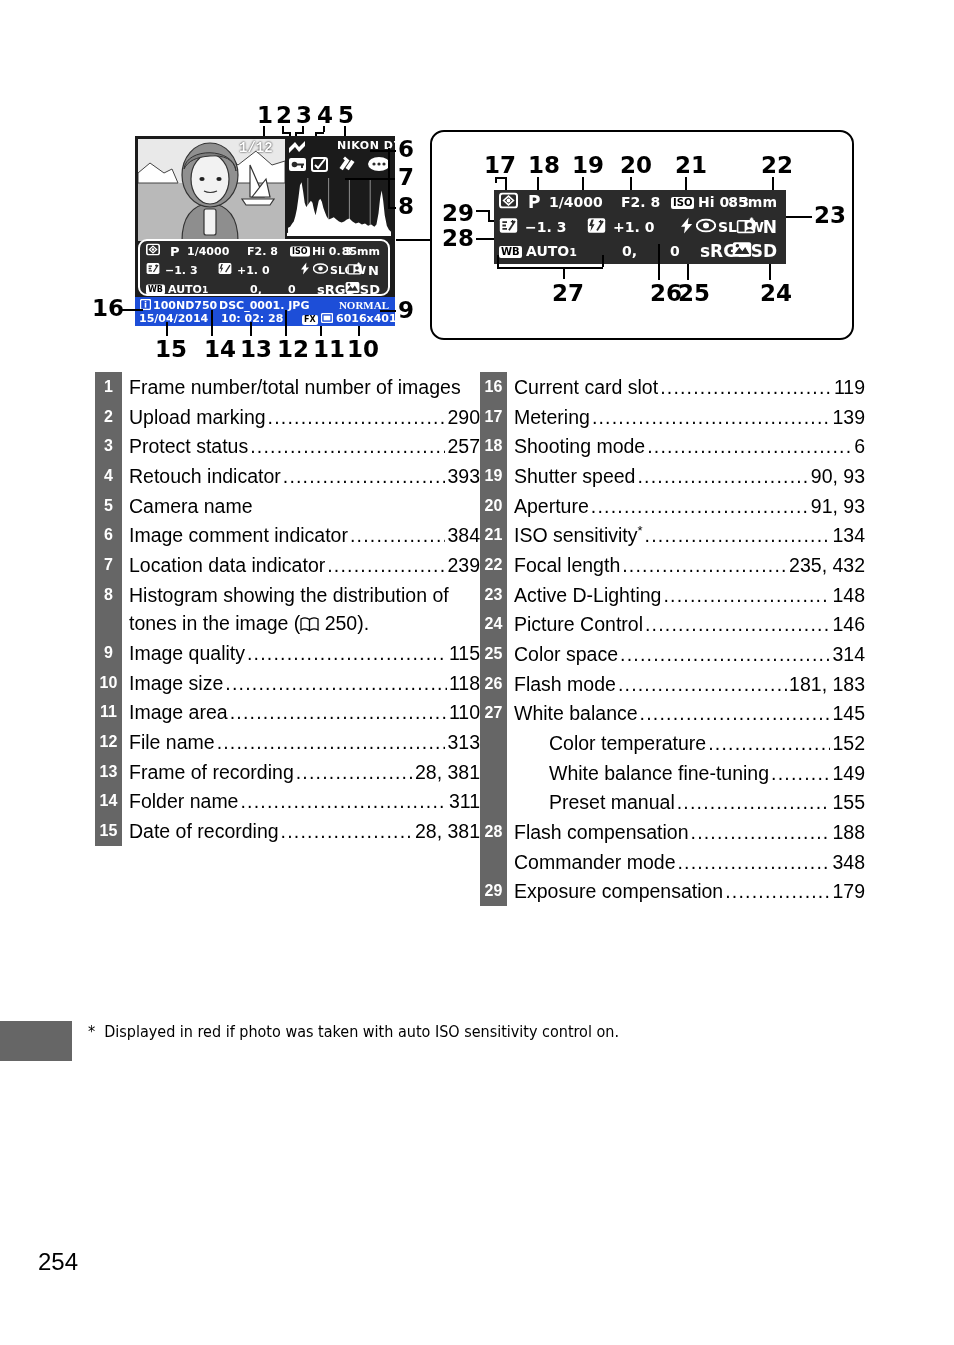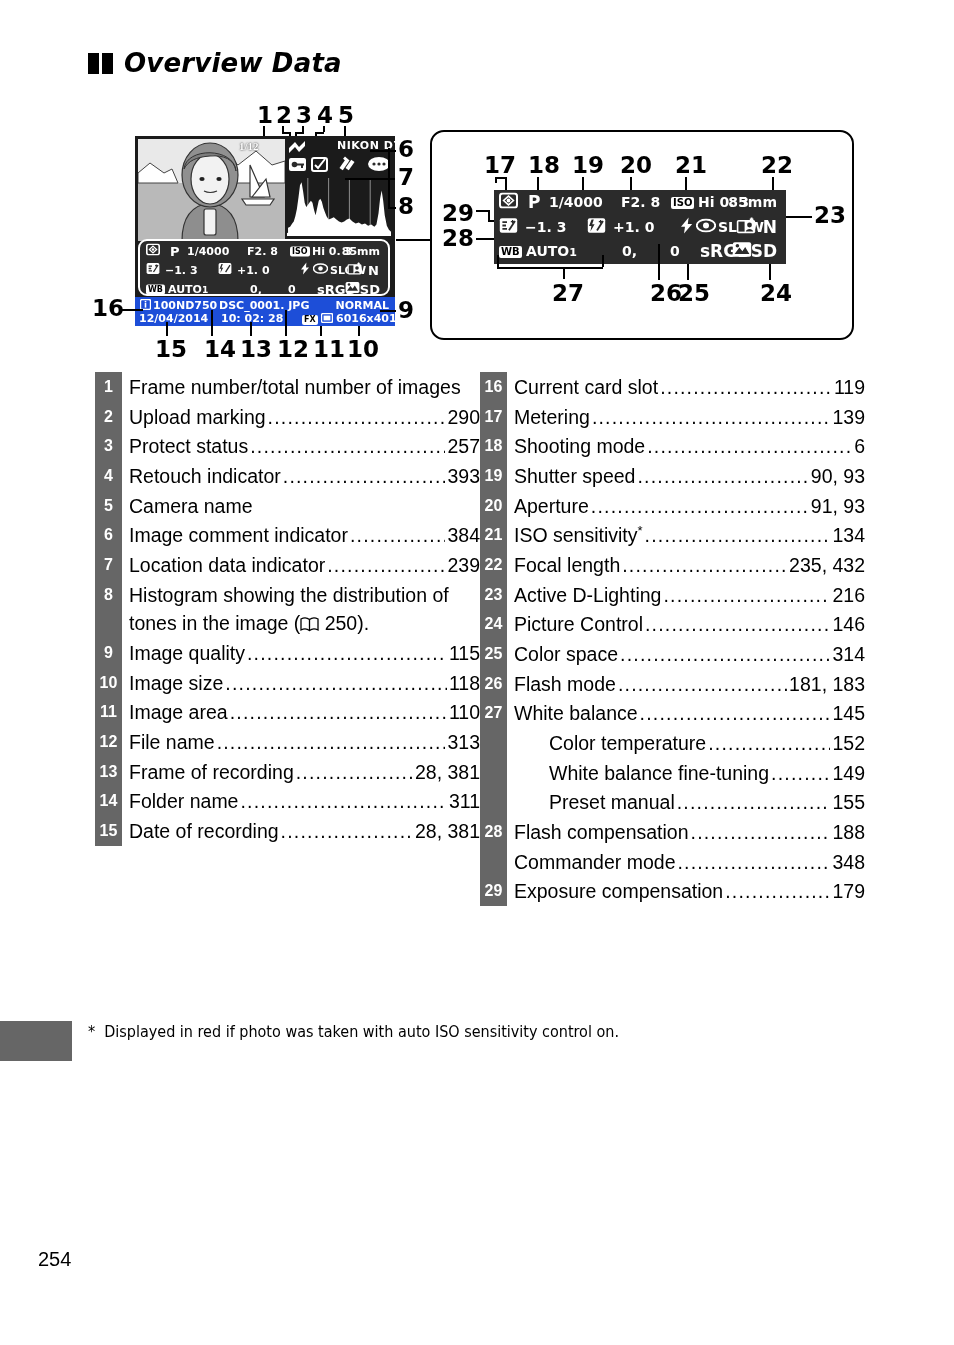--- a/index.html
+++ b/index.html
@@ -28,22 +28,22 @@
       font-size:23px;line-height:1;color:#000;}
 
   
   .ln{position:absolute;background:#000;}
   .lnv{width:2px;} .lnh{height:2px;}
 
   
   .lcd{position:absolute;left:135px;top:36px;width:260px;height:190px;background:#1b1b1b;
        overflow:hidden;}
   .lcd .thumb{position:absolute;left:3px;top:3px;width:147px;height:102px;background:#cfcfcf;overflow:hidden;}
-  .lcd .frameno{position:absolute;left:104px;top:4px;font-size:11px;color:#fff;font-weight:bold;
-       font-family:Liberation Serif, serif;text-shadow:0 0 2px #000;}
+  .lcd .frameno{position:absolute;left:104px;top:4px;font-size:14px;color:#fff;font-weight:bold;
+       font-family:Liberation Mono, monospace;text-shadow:0 0 2px #000;}
   .lcd .topicons{position:absolute;left:152px;top:2px;width:106px;height:38px;}
   .lcd .camname{position:absolute;left:202px;top:3px;color:#fff;font-size:11px;font-weight:bold;
        font-family:"DejaVu Sans",sans-serif;letter-spacing:.5px;white-space:nowrap;}
   .lcd .hist{position:absolute;left:152px;top:42px;width:104px;height:58px;background:#1b1b1b;}
 
   .ibox{position:absolute;left:3px;top:103px;width:252px;height:57px;
         border:2px solid #fff;border-radius:9px;background:#2b2b2b;box-sizing:border-box;}
   .irow{position:absolute;left:0;right:0;height:19px;color:#fff;font-size:11px;
         font-family:"DejaVu Sans",sans-serif;font-weight:bold;}
   .irow span{position:absolute;top:50%;transform:translateY(-50%);white-space:nowrap;}
@@ -87,35 +87,28 @@
   .pg{flex:0 0 auto;padding-left:2px;}
   .indent{padding-left:42px;}
   .sup{font-size:13px;vertical-align:super;line-height:0;}
 
   
   .foot{position:absolute;left:88px;top:1022px;width:700px;font-size:16px;
         display:flex;gap:9px;font-family:"DejaVu Sans Condensed","DejaVu Sans",sans-serif;}
 
   
   .tab{position:absolute;left:0;top:1021px;width:72px;height:40px;background:#666;}
-  .pageno{position:absolute;left:38px;top:1248px;font-size:20px;
+  .pageno{position:absolute;left:38px;top:1248px;font-size:24px;
           font-family:"Liberation Sans",sans-serif;}
 </style>
 </head>
 <body>
 
 <div class="page">
 
-  <div class="heading">
-    <span class="bullet">
-        <i class="a"></i>
-        <i class="b"></i>
-      </span>
-    <h1>Overview Data</h1>
-  </div>
 
   <div class="figure">
 
     <div class="cn" style="left:257px;top:4px;">1</div>
     <div class="cn" style="left:276px;top:4px;">2</div>
     <div class="cn" style="left:296px;top:4px;">3</div>
     <div class="cn" style="left:317px;top:4px;">4</div>
     <div class="cn" style="left:338px;top:4px;">5</div>
 
     <div class="ln lnv" style="left:263px;top:26px;height:12px;"></div>
@@ -283,22 +276,22 @@
       <div class="botbox">
         <span style="left:5px;top:2px;">
           <svg width="11" height="11" viewBox="0 0 11 11">
             <rect x="0.5" y="0.5" width="10" height="10" rx="1.6" fill="none" stroke="#fff" stroke-width="1.4"></rect>
             <rect x="4.7" y="4" width="1.6" height="4.6" fill="#fff"></rect>
             <rect x="4.7" y="1.9" width="1.6" height="1.5" fill="#fff"></rect>
           </svg>
         </span>
         <span style="left:18px;top:2px;">100ND750</span>
         <span style="left:84px;top:2px;">DSC_0001. JPG</span>
-        <span style="right:6px;top:2px;">NORMAL</span>
-        <span style="left:4px;top:15px;">12/04/2014</span>
+        <span style="right:6px;top:2px;font-family:Liberation Serif, serif;">NORMAL</span>
+        <span style="left:4px;top:15px;">15/04/2014</span>
         <span style="left:86px;top:15px;">10: 02: 28</span>
         <span style="left:167px;top:16px;"><i class="chip" style="font-style:normal">FX</i></span>
         <span style="left:186px;top:16px;">
           <svg width="12" height="10" viewBox="0 0 12 10">
             <rect x="0.5" y="0.5" width="11" height="9" rx="1.4" fill="none" stroke="#fff" stroke-width="1.4"></rect>
             <rect x="2.6" y="2.6" width="6.8" height="4.8" fill="#fff"></rect>
           </svg>
         </span>
         <span style="left:201px;top:15px;">6016x4016</span>
       </div>
@@ -621,21 +614,21 @@
             <span class="lbl">Focal length</span>
             <span class="dots">..........................................................................................</span>
             <span class="pg">235, 432</span>
           </div>
         </div>
         <div class="row">
           <div class="num">23</div>
           <div class="txt">
             <span class="lbl">Active D-Lighting</span>
             <span class="dots">..........................................................................................</span>
-            <span class="pg">216</span>
+            <span class="pg">148</span>
           </div>
         </div>
         <div class="row">
           <div class="num">24</div>
           <div class="txt">
             <span class="lbl">Picture Control</span>
             <span class="dots">..........................................................................................</span>
             <span class="pg">146</span>
           </div>
         </div>

